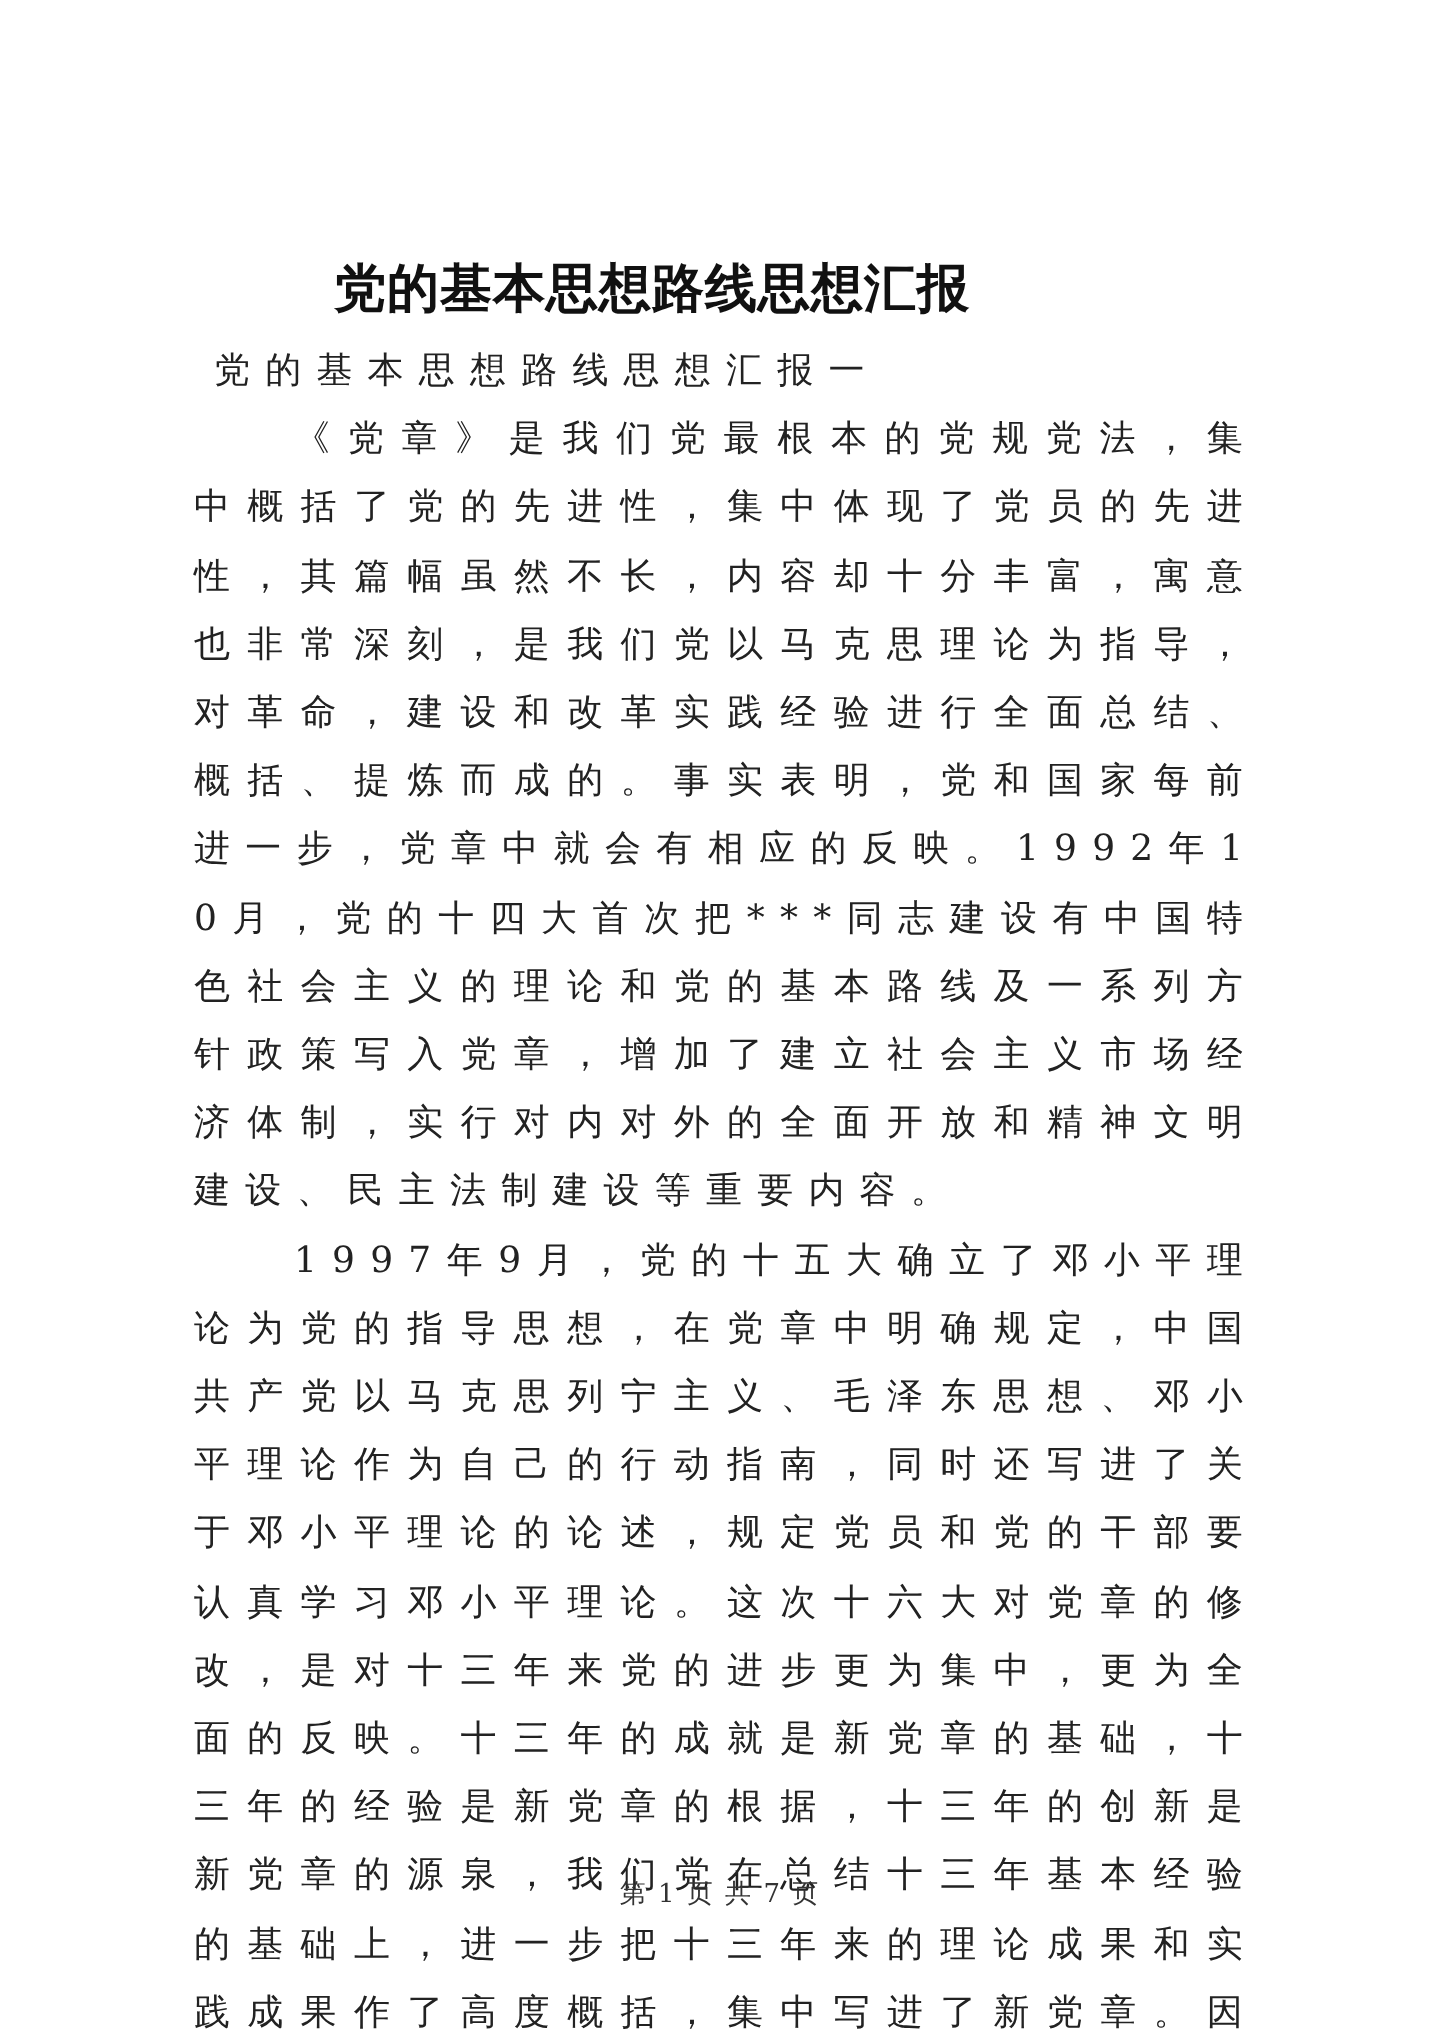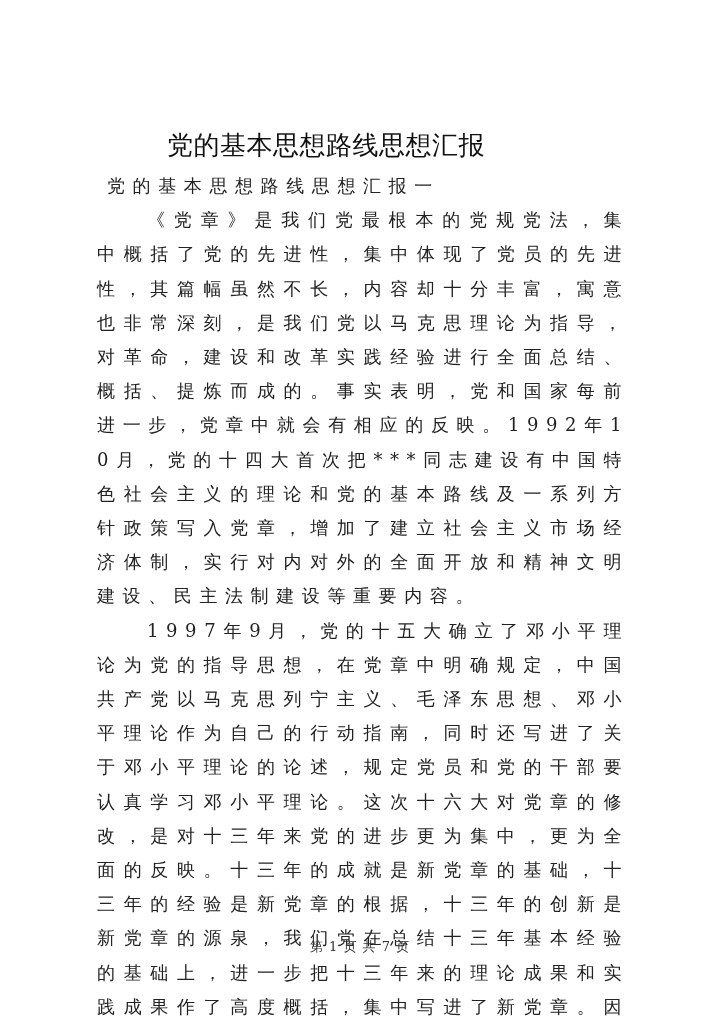--- a/index.html
+++ b/index.html
@@ -27,21 +27,21 @@
     top: 126px;
     left: 0;
     width: 652px;
     text-align: center;
     font-family: "DejaVu Sans", "Liberation Sans", sans-serif;
     font-size: 26px;
     line-height: 38px;
     letter-spacing: 0.5px;
     color: #111;
     margin: 0;
-    font-weight: normal;
+    font-weight: bold;
   }
   .body-text {
     position: absolute;
     top: 169px;
     left: 97px;
     width: 532px;
   }
   .para {
     margin: 0;
     font-size: 18px;

